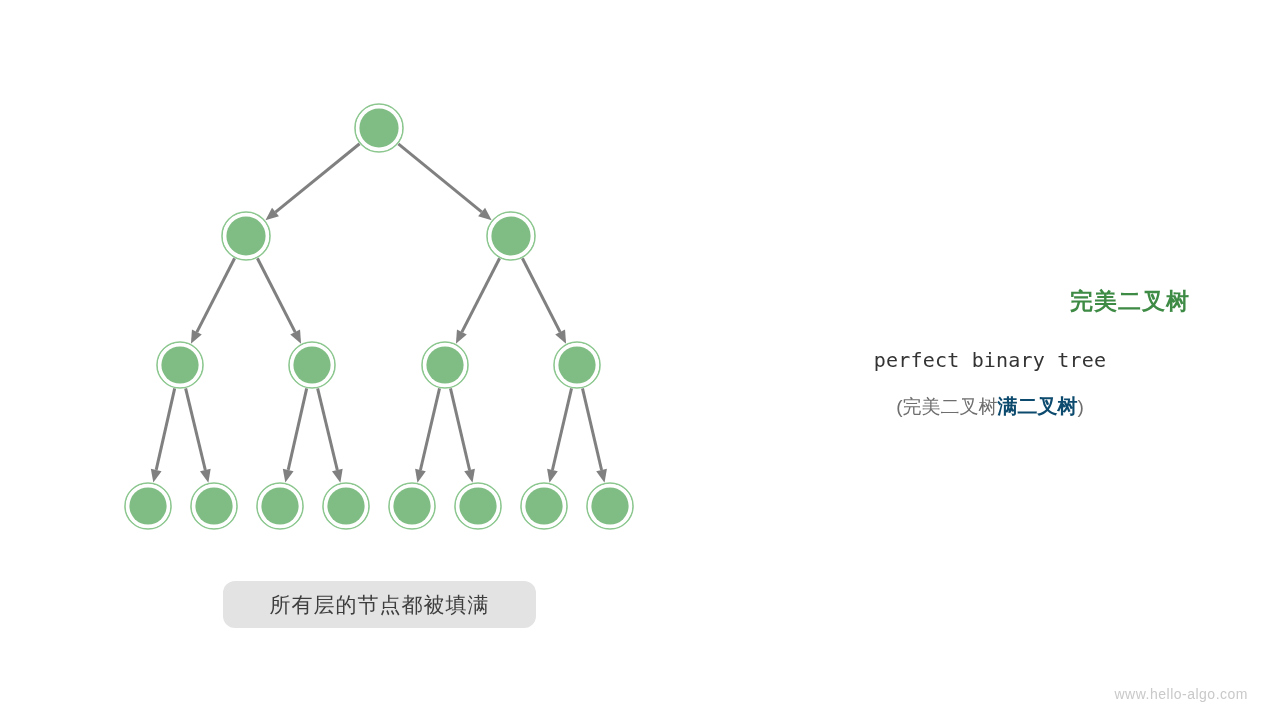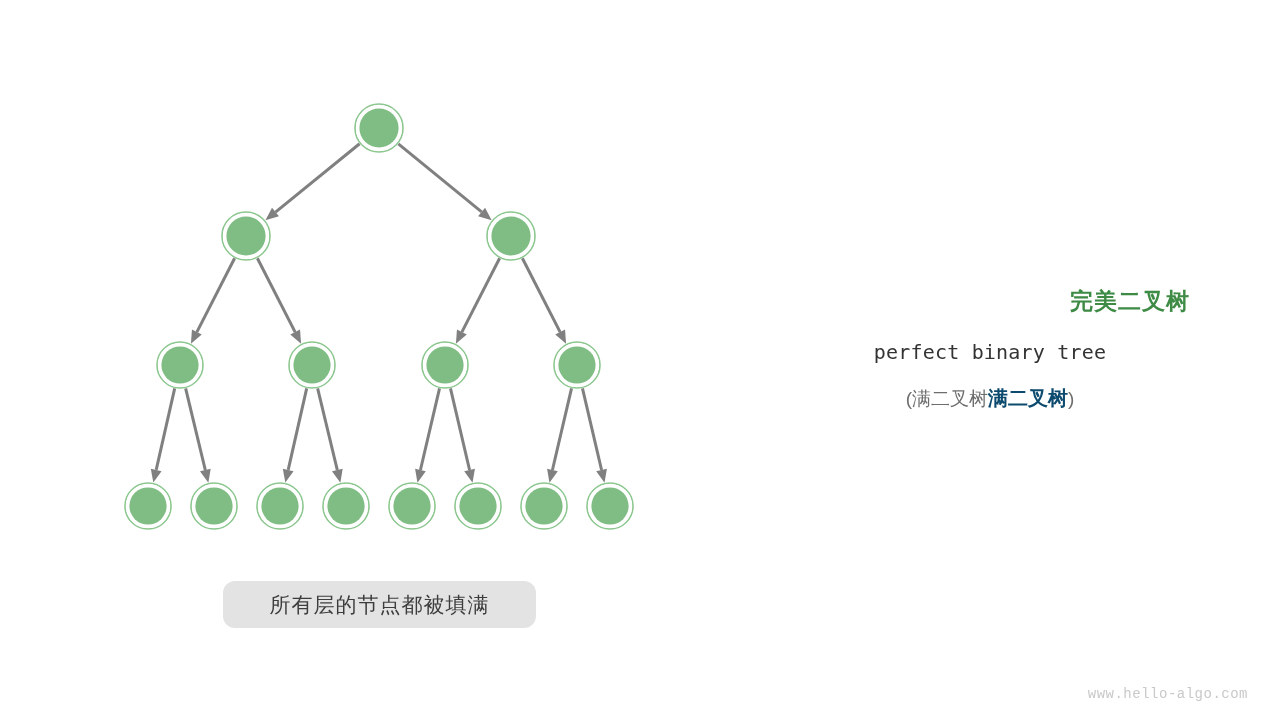--- a/index.html
+++ b/index.html
@@ -38,21 +38,21 @@
     font-weight: bold;
     color: #3e8b45;
     letter-spacing: 1px;
     line-height: 1.2;
     text-align: right;
   }
   .legend-sub {
     font-family: "DejaVu Sans Mono", "Liberation Mono", monospace;
     font-size: 20px;
     color: #333333;
-    margin-top: 24px;
+    margin-top: 32px;
     letter-spacing: 0.2px;
   }
   .legend-alias {
     font-size: 19px;
     color: #6e6e6e;
     margin-top: 21px;
   }
   .legend-alias .alias-strong {
     color: #0c4a6e;
     font-weight: bold;
@@ -72,21 +72,21 @@
   }
   .caption-text {
     font-size: 21px;
     color: #3d3d3d;
     letter-spacing: 1px;
   }
   .watermark {
     position: absolute;
     right: 32px;
     bottom: 18px;
-    font-family: Liberation Mono, monospace;
+    font-family: Liberation Sans, sans-serif;
     font-size: 14px;
     color: #c9c9c9;
     letter-spacing: 0.5px;
   }
 </style>
 </head>
 <body>
 
 <div id="stage">
 
@@ -225,21 +225,21 @@
           <circle cx="610" cy="506" r="20.799999999999997" fill="none" stroke="#ffffff" stroke-width="2.6"></circle>
           <circle cx="610" cy="506" r="18.599999999999998" fill="#80bd84" stroke="none"></circle>
         </g>
       </g>
   </svg>
 
   <div class="legend">
     <div class="legend-title">完美二叉树</div>
     <div class="legend-sub">perfect binary tree</div>
     <div class="legend-alias">
-      <span>(满二叉树</span><span class="alias-strong">满二叉树</span><span>)</span>
+      <span>(完美二叉树</span><span class="alias-strong">满二叉树</span><span>)</span>
     </div>
   </div>
 
   <div class="caption-pill">
     <span class="caption-text">所有层的节点都被填满</span>
   </div>
 
   <div class="watermark">www.hello-algo.com</div>
 
 </div>

